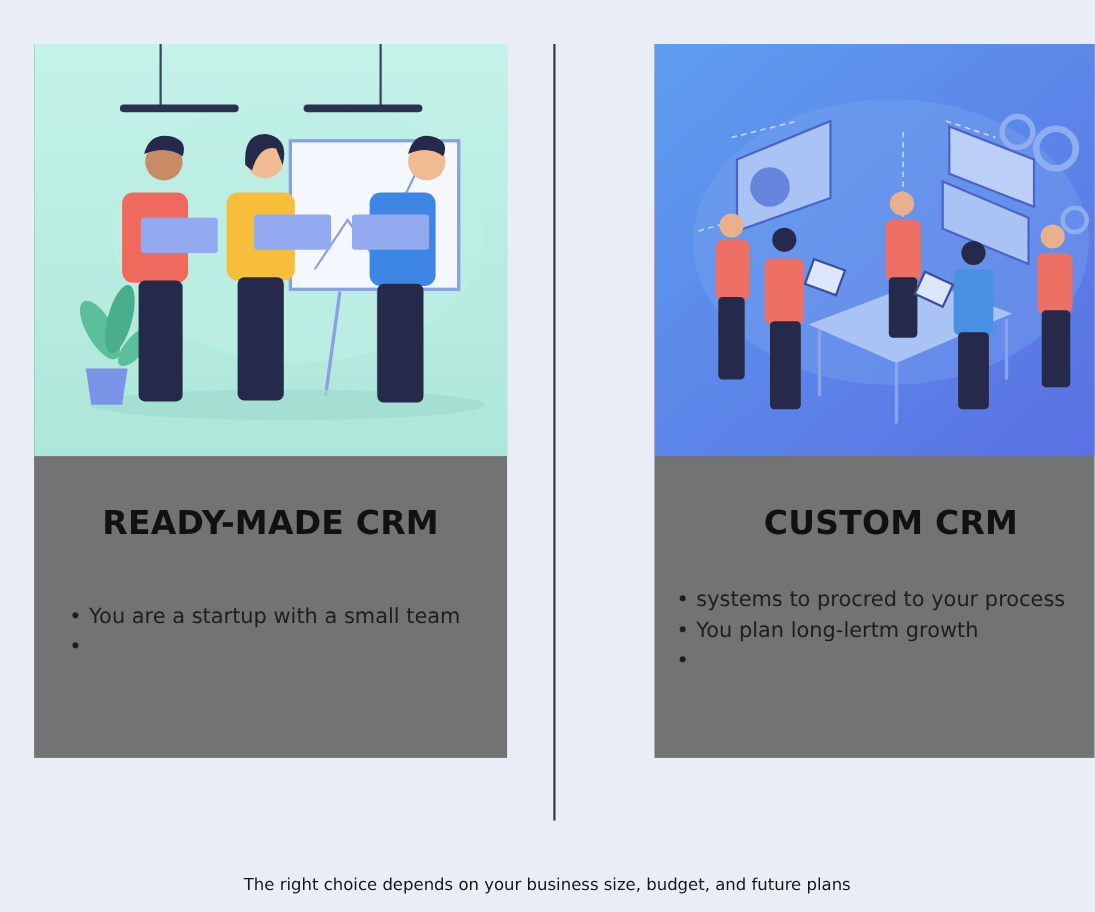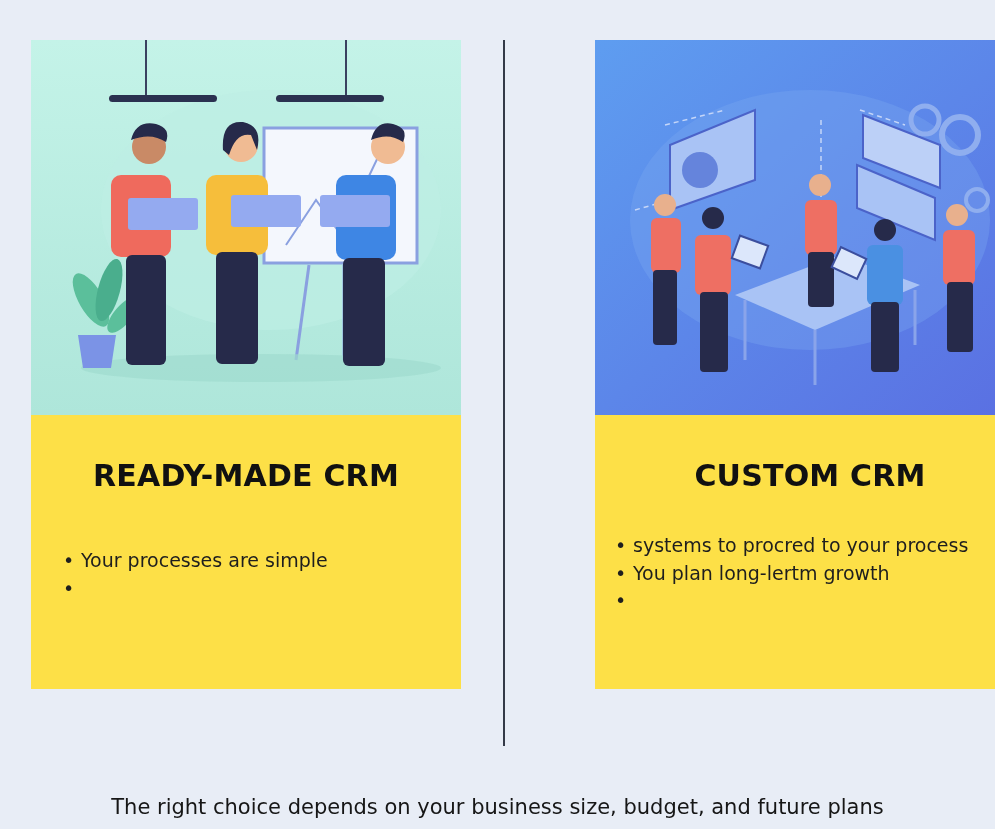--- a/index.html
+++ b/index.html
@@ -4,41 +4,41 @@
 <style>
   html, body { margin: 0; padding: 0; }
   body {
     width: 995px; height: 829px; overflow: hidden;
     background: #e8edf6;
     font-family: "DejaVu Sans", "Liberation Sans", sans-serif;
     position: relative;
   }
   .card {
     position: absolute; top: 40px; width: 430px; height: 649px;
-    background: #fde047;
+    background: #737373;
   }
   .card.left { left: 31px; }
   .card.right { left: 547px; margin-left: 48px; }
   .illus { position: absolute; left: 0; top: 0; width: 430px; height: 375px; overflow: hidden; }
   .illus svg { display: block; }
   .card-title {
     position: absolute; left: 0; right: 0; top: 418px;
     text-align: center; font-weight: bold; font-size: 30px; color: #111;
     letter-spacing: 0.2px;
   }
   .bullets { position: absolute; left: 32px; right: 10px; margin: 0; padding: 0; list-style: none;
     font-size: 19px; color: #1e1e1e; line-height: 27.5px; }
   .card.left .bullets { top: 507px; left: 32px; }
   .card.right .bullets { top: 492px; left: 20px; }
   .bullets li { position: relative; padding-left: 18px; white-space: nowrap; }
   .bullets li .dot { position: absolute; left: 0; top: 0; }
   .divider { position: absolute; left: 503px; top: 40px; width: 2px; height: 706px; background: #343a48; }
   .footer {
     position: absolute; left: 0; right: 0; top: 795px; text-align: center;
-    font-size: 21px; color: #161616;
+    font-size: 15px; color: #161616;
   }
 </style>
 </head>
 <body>
 
 <div class="card left">
   <div class="illus">
     <svg width="430" height="375" viewBox="0 0 430 375" xmlns="http://www.w3.org/2000/svg">
       <defs>
         <linearGradient id="lg1" x1="0" y1="0" x2="0" y2="1">
@@ -80,22 +80,21 @@
 
       <circle cx="357" cy="107" r="17" fill="#f0bb93"></circle>
       <path d="M340 100 Q345 80 362 84 Q378 88 372 102 Q358 92 340 100Z" fill="#262a4a"></path>
       <rect x="305" y="135" width="60" height="85" rx="10" fill="#3e86e4"></rect>
       <rect x="312" y="218" width="42" height="108" rx="6" fill="#262a4a"></rect>
       <rect x="289" y="155" width="70" height="32" rx="3" fill="#94aaf0"></rect>
     </svg>
   </div>
   <div class="card-title">READY-MADE CRM</div>
   <ul class="bullets">
-    <li><span class="dot">•</span></li>
-    <li class="cont"><span>Your processes are simple</span></li>
+    <li><span class="dot">•</span><span>You are a startup with a small team</span></li>
     <li><span class="dot">•</span></li>
   </ul>
 </div>
 
 <div class="divider"></div>
 
 <div class="card right">
   <div class="illus">
     <svg width="430" height="375" viewBox="0 0 430 375" xmlns="http://www.w3.org/2000/svg">
       <defs>

